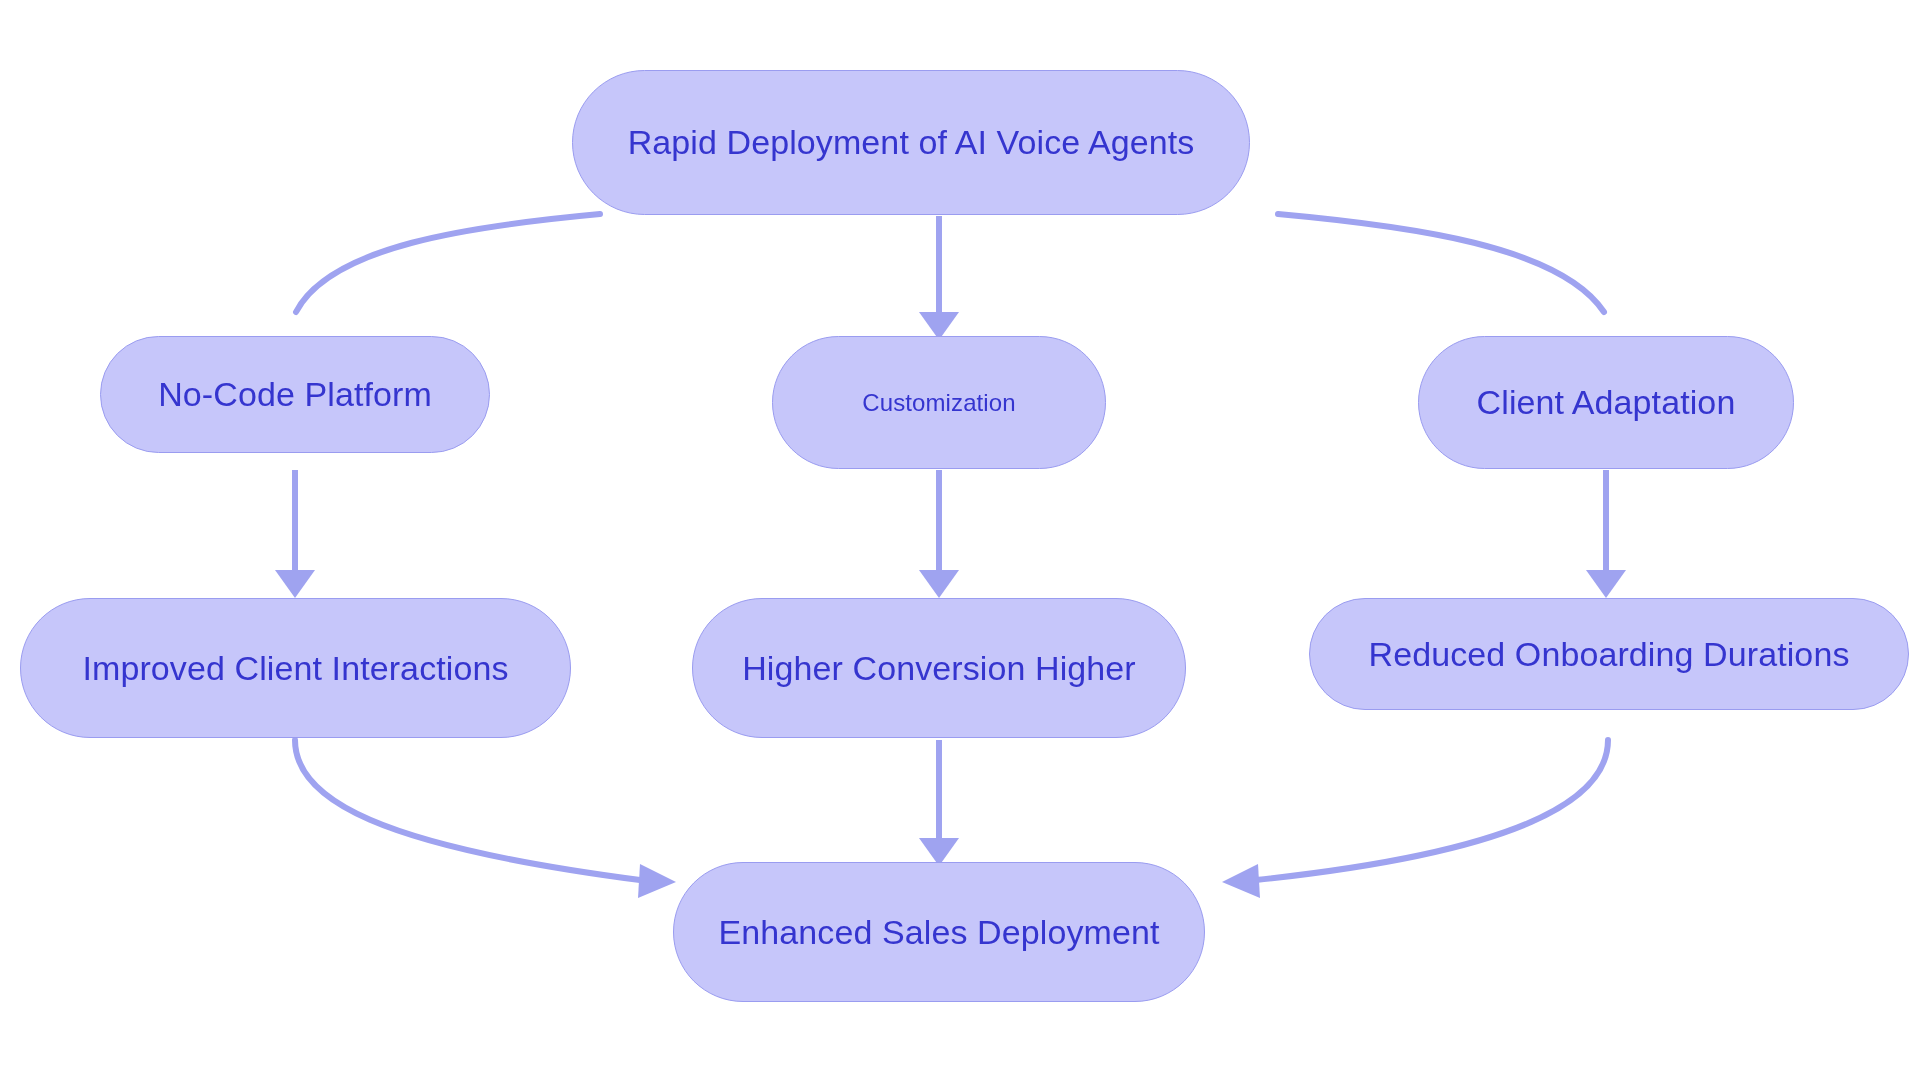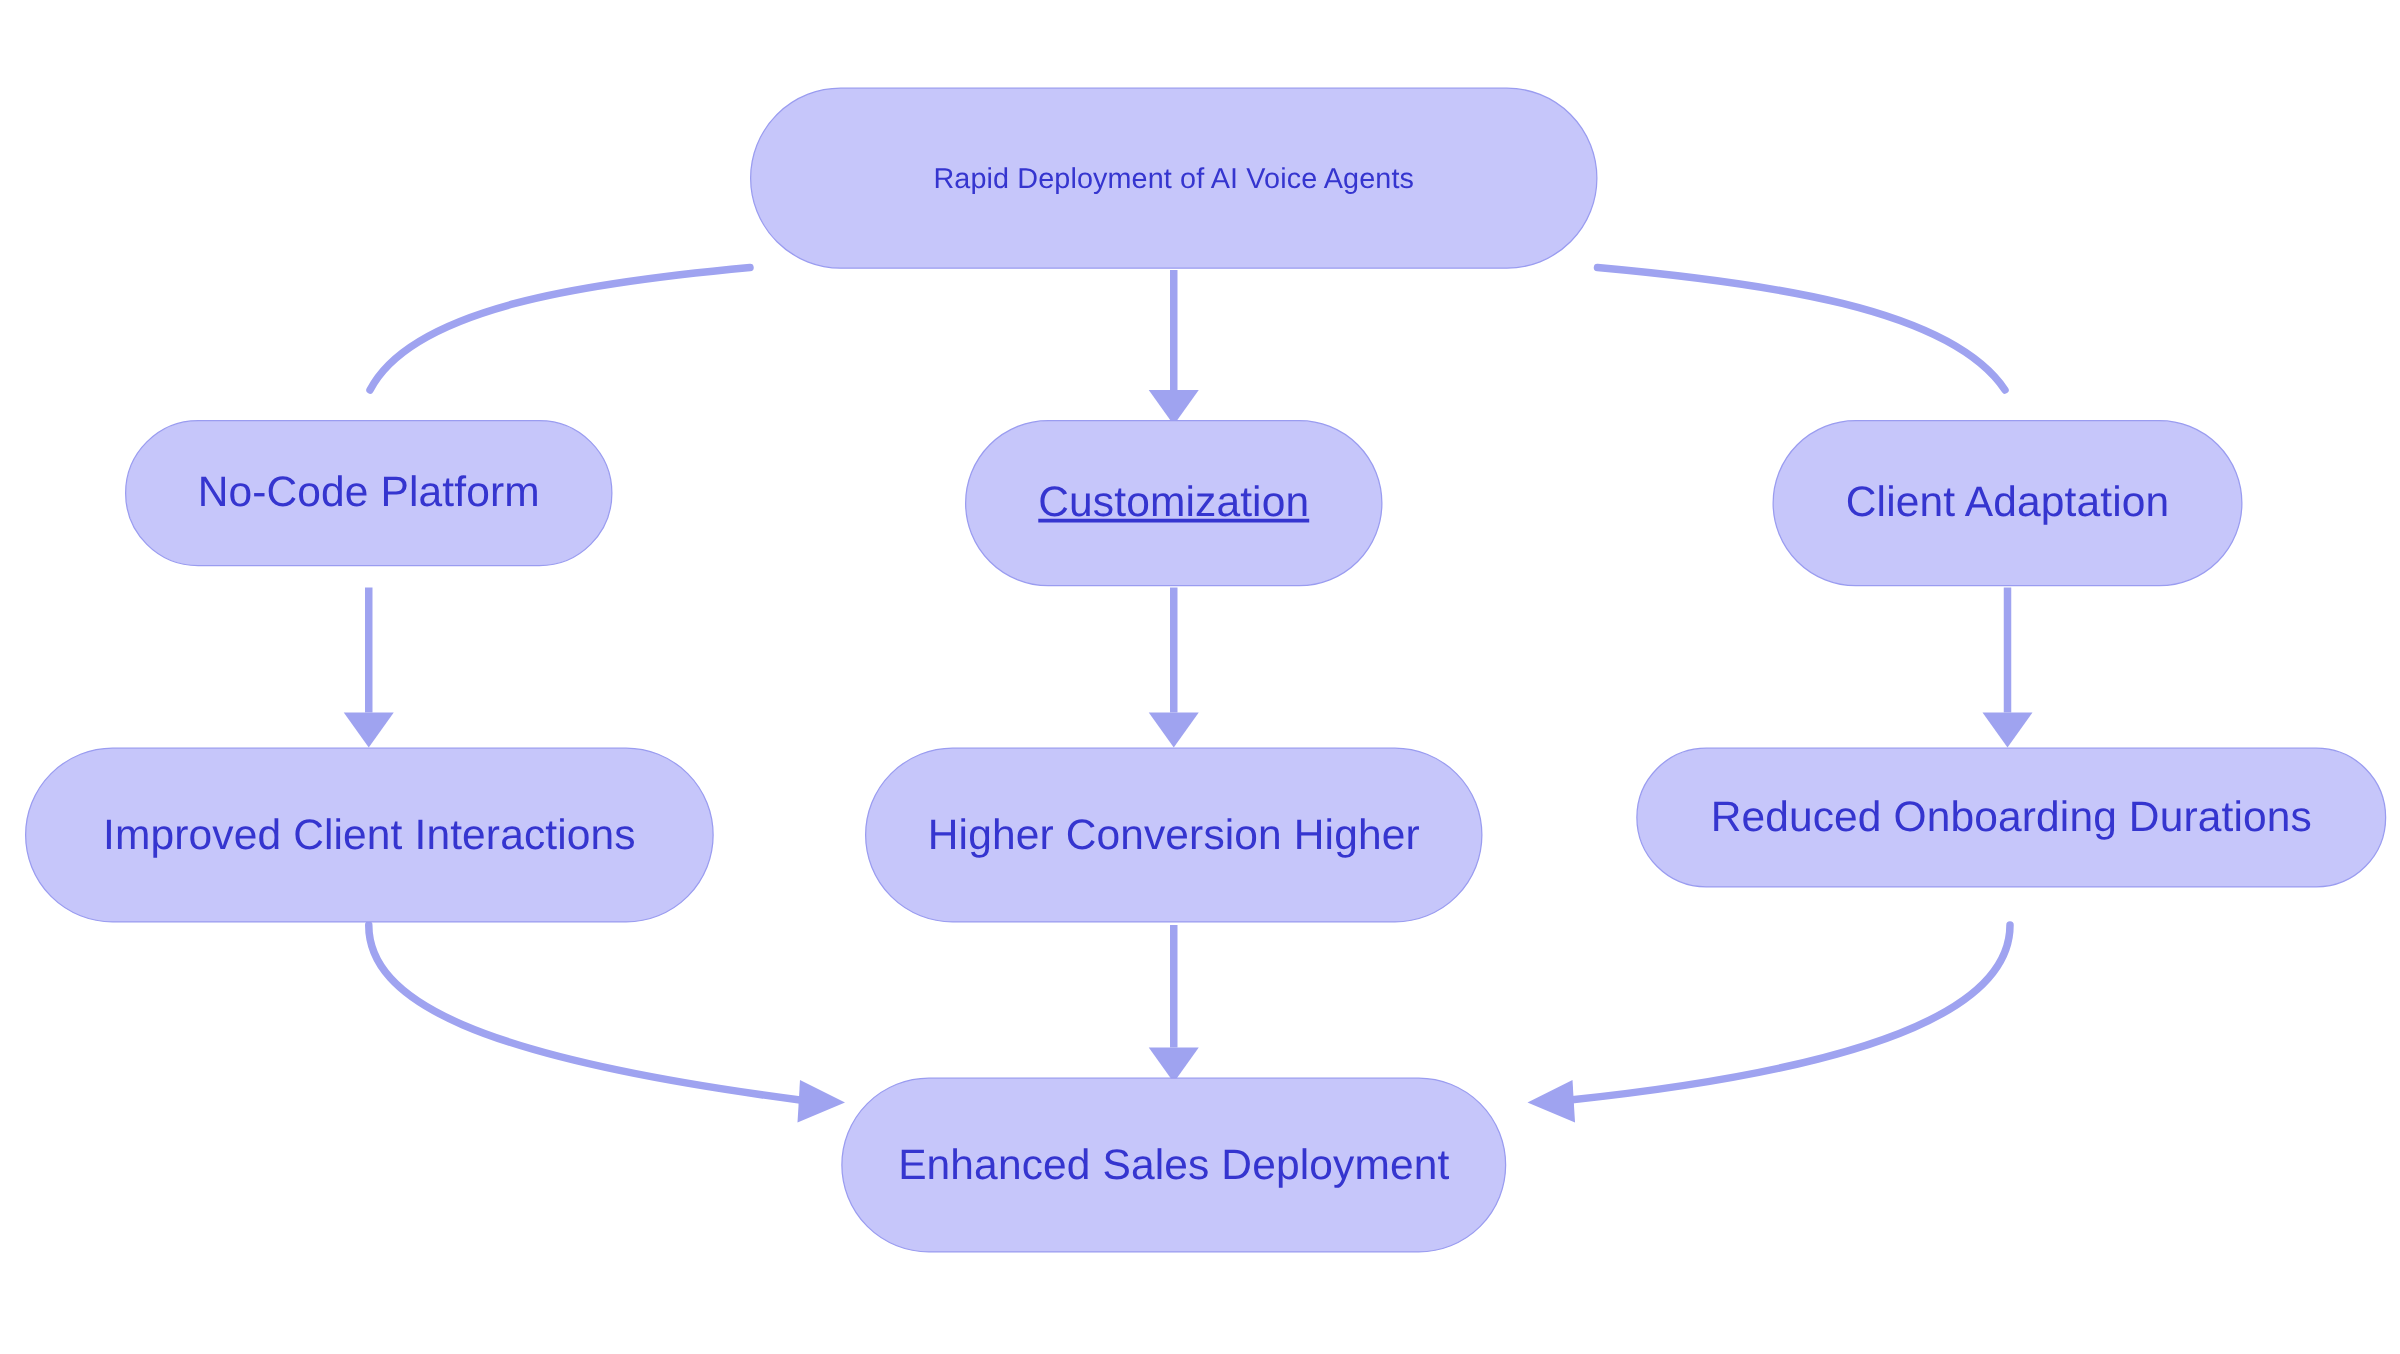--- a/index.html
+++ b/index.html
@@ -92,29 +92,29 @@
       <path d="M 939 740 L 939 838" fill="none" stroke="#9fa3f0" stroke-width="6"></path>
       <path d="M 919 838 L 959 838 L 939 866 Z" fill="#9fa3f0"></path>
     </g>
 
     <g>
       <path d="M 1608 740 C 1608 800 1520 852 1256 880" fill="none" stroke="#9fa3f0" stroke-width="6" stroke-linecap="round"></path>
       <path d="M 1258 864 L 1222 882 L 1260 898 Z" fill="#9fa3f0"></path>
     </g>
   </svg>
 
-  <div class="node" style="left:600px; top:70px; width:678px; height:145px; font-size:23px;">
+  <div class="node" style="left:572px; top:70px; width:678px; height:145px; font-size:34px;">
     <span class="node-label">Rapid Deployment of AI Voice Agents</span>
   </div>
 
   <div class="node" style="left:100px; top:336px; width:390px; height:117px; font-size:34px;">
     <span class="node-label">No-Code Platform</span>
   </div>
 
-  <div class="node" style="left:772px; top:336px; width:334px; height:133px; font-size:34px;text-decoration:underline;">
+  <div class="node" style="left:772px; top:336px; width:334px; height:133px; font-size:24px;">
     <span class="node-label">Customization</span>
   </div>
 
   <div class="node" style="left:1418px; top:336px; width:376px; height:133px; font-size:34px;">
     <span class="node-label">Client Adaptation</span>
   </div>
 
   <div class="node" style="left:20px; top:598px; width:551px; height:140px; font-size:34px;">
     <span class="node-label">Improved Client Interactions</span>
   </div>

